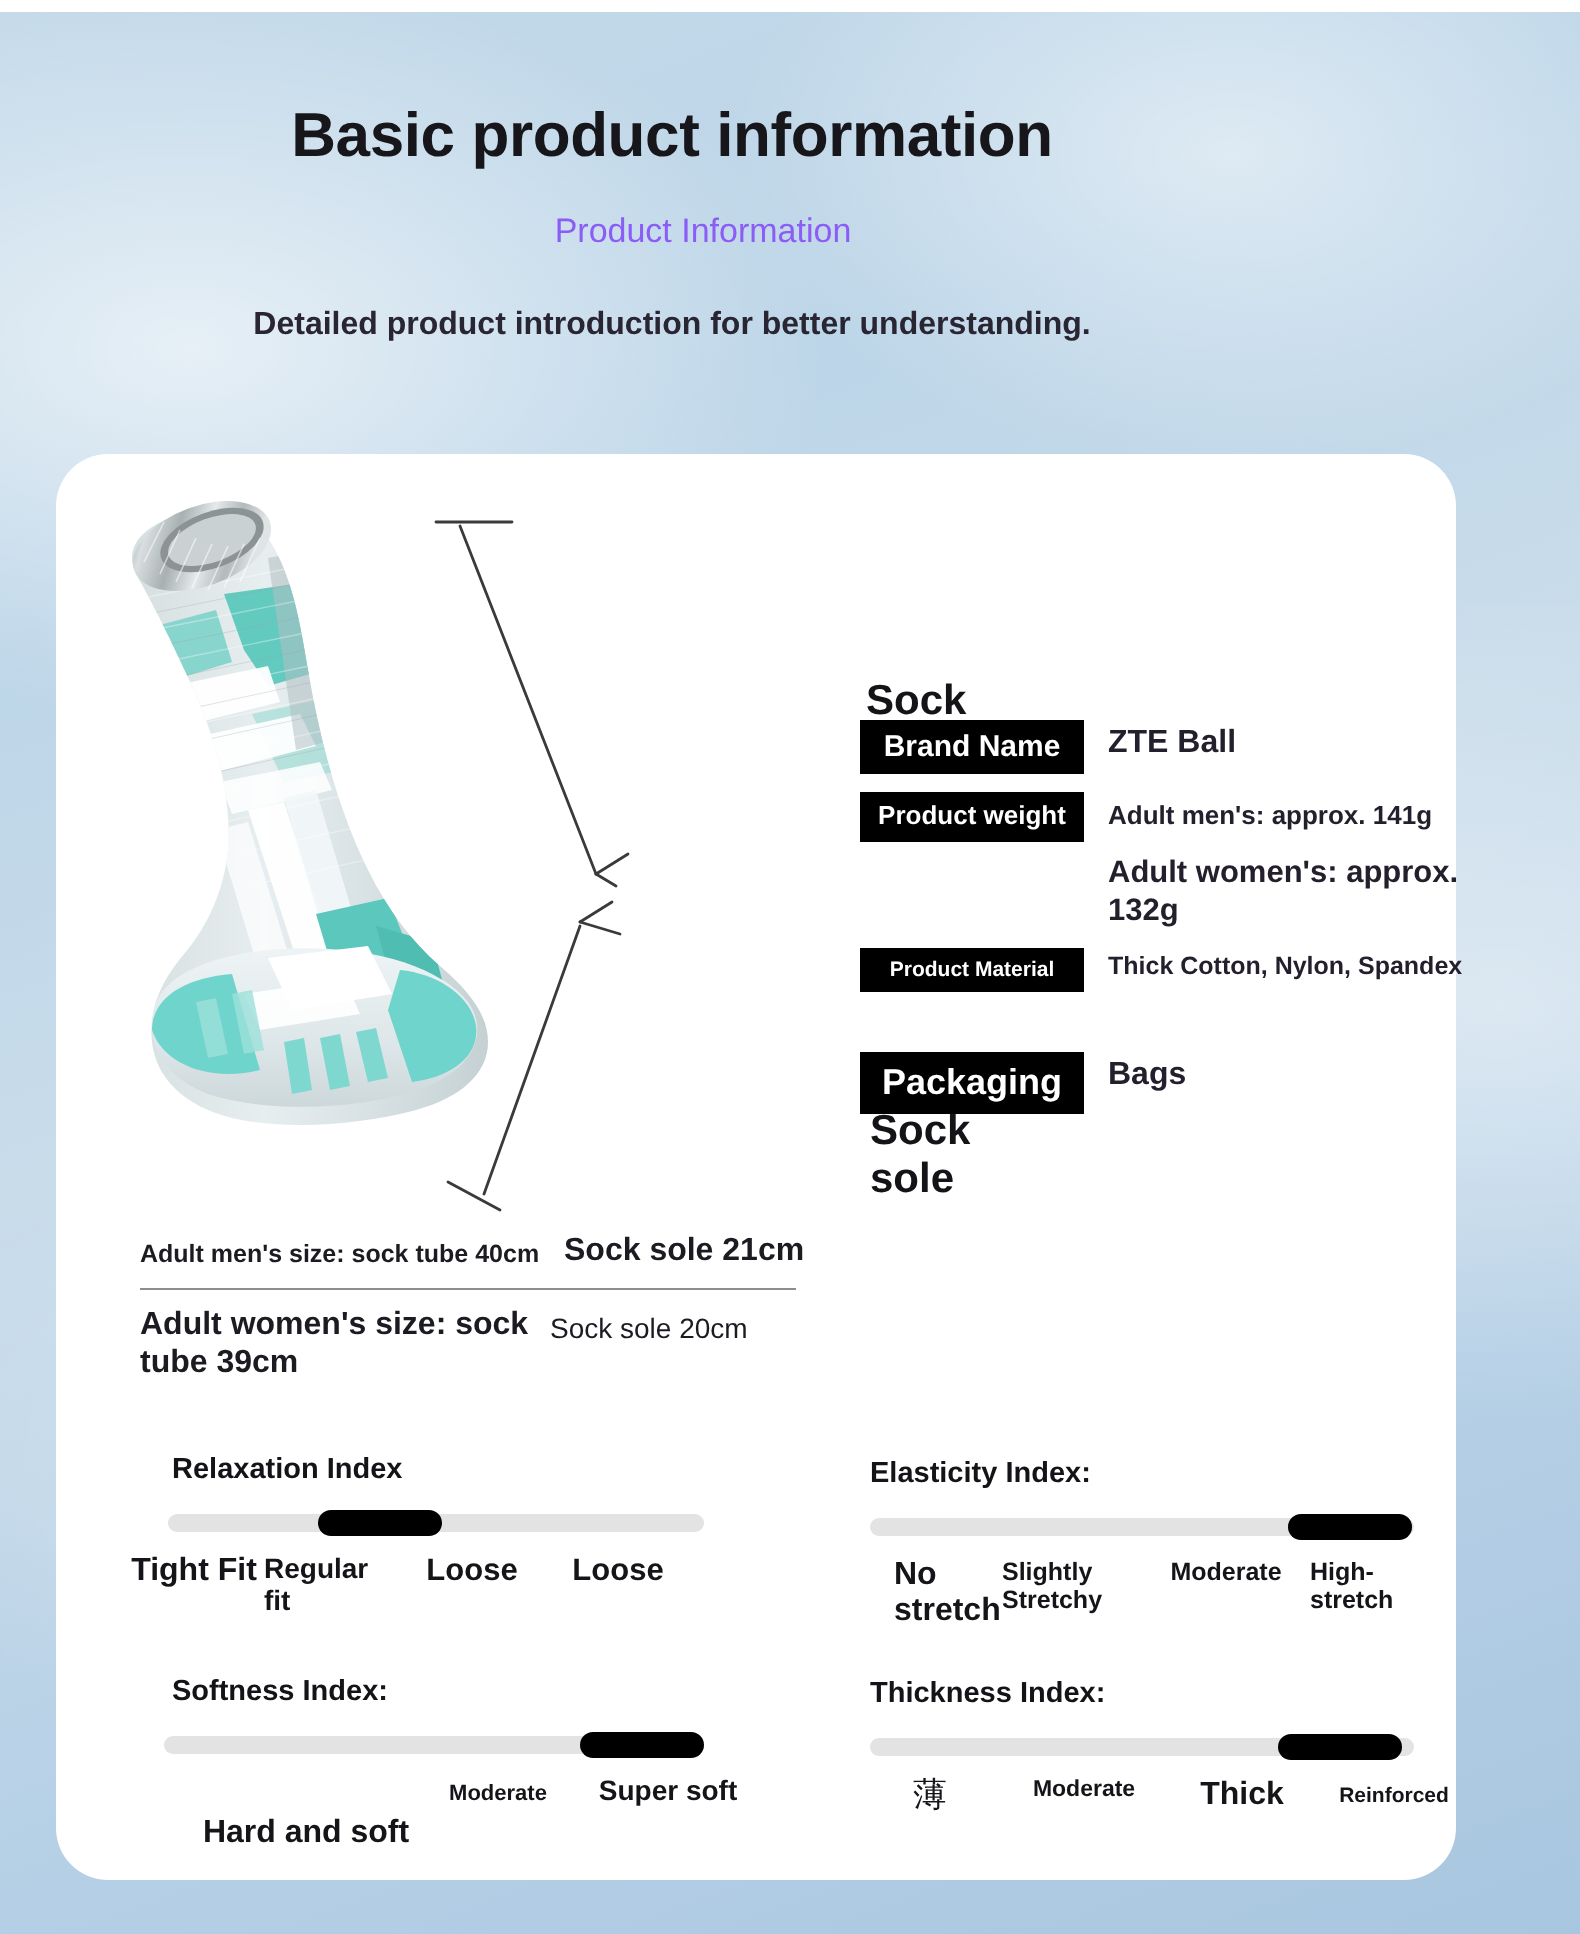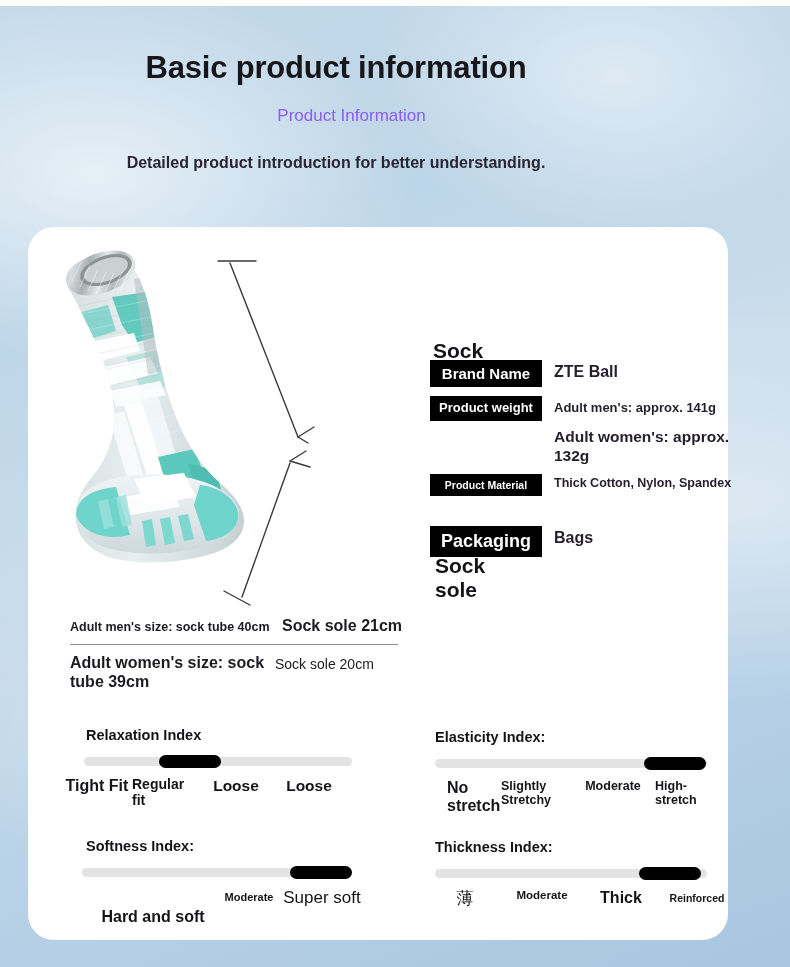--- a/index.html
+++ b/index.html
@@ -213,21 +213,21 @@
   #rel-l2 { left: 140px; width: 76px; font-size: 15.5px; font-weight: bold; }
   #rel-l3 { left: 212px; width: 78px; font-size: 15.5px; font-weight: bold; }
 
   #ela-l0 { left: -2px;  width: 62px; font-size: 16px; font-weight: bold; text-align: left; margin-left: 16px; }
   #ela-l1 { left: 68px;  width: 74px; font-size: 12.5px; font-weight: bold; text-align: left; }
   #ela-l2 { left: 142px; width: 76px; font-size: 12.5px; font-weight: bold; }
   #ela-l3 { left: 222px; width: 64px; font-size: 12.5px; font-weight: bold; text-align: left; }
 
   #sof-l0 { left: 27px;  width: 136px; font-size: 16px; font-weight: bold; margin-top: 20px; }
   #sof-l1 { left: 152px; width: 78px;  font-size: 11px; font-weight: bold; padding-top: 3px; }
-  #sof-l2 { left: 216px; width: 96px;  font-size: 17px; font-weight: normal; }
+  #sof-l2 { left: 228px; width: 96px;  font-size: 14px; font-weight: bold; }
 
   #thi-l0 { left: 8px;   width: 48px; font-size: 17px;   font-weight: 400; font-family: "DejaVu Sans", sans-serif; }
   #thi-l1 { left: 66px;  width: 86px; font-size: 11.5px; font-weight: bold; }
   #thi-l2 { left: 152px; width: 72px; font-size: 16px;   font-weight: bold; }
   #thi-l3 { left: 224px; width: 80px; font-size: 10.5px; font-weight: bold; padding-top: 4px; }
 </style>
 </head>
 <body>
 
 <div id="bg"></div>

